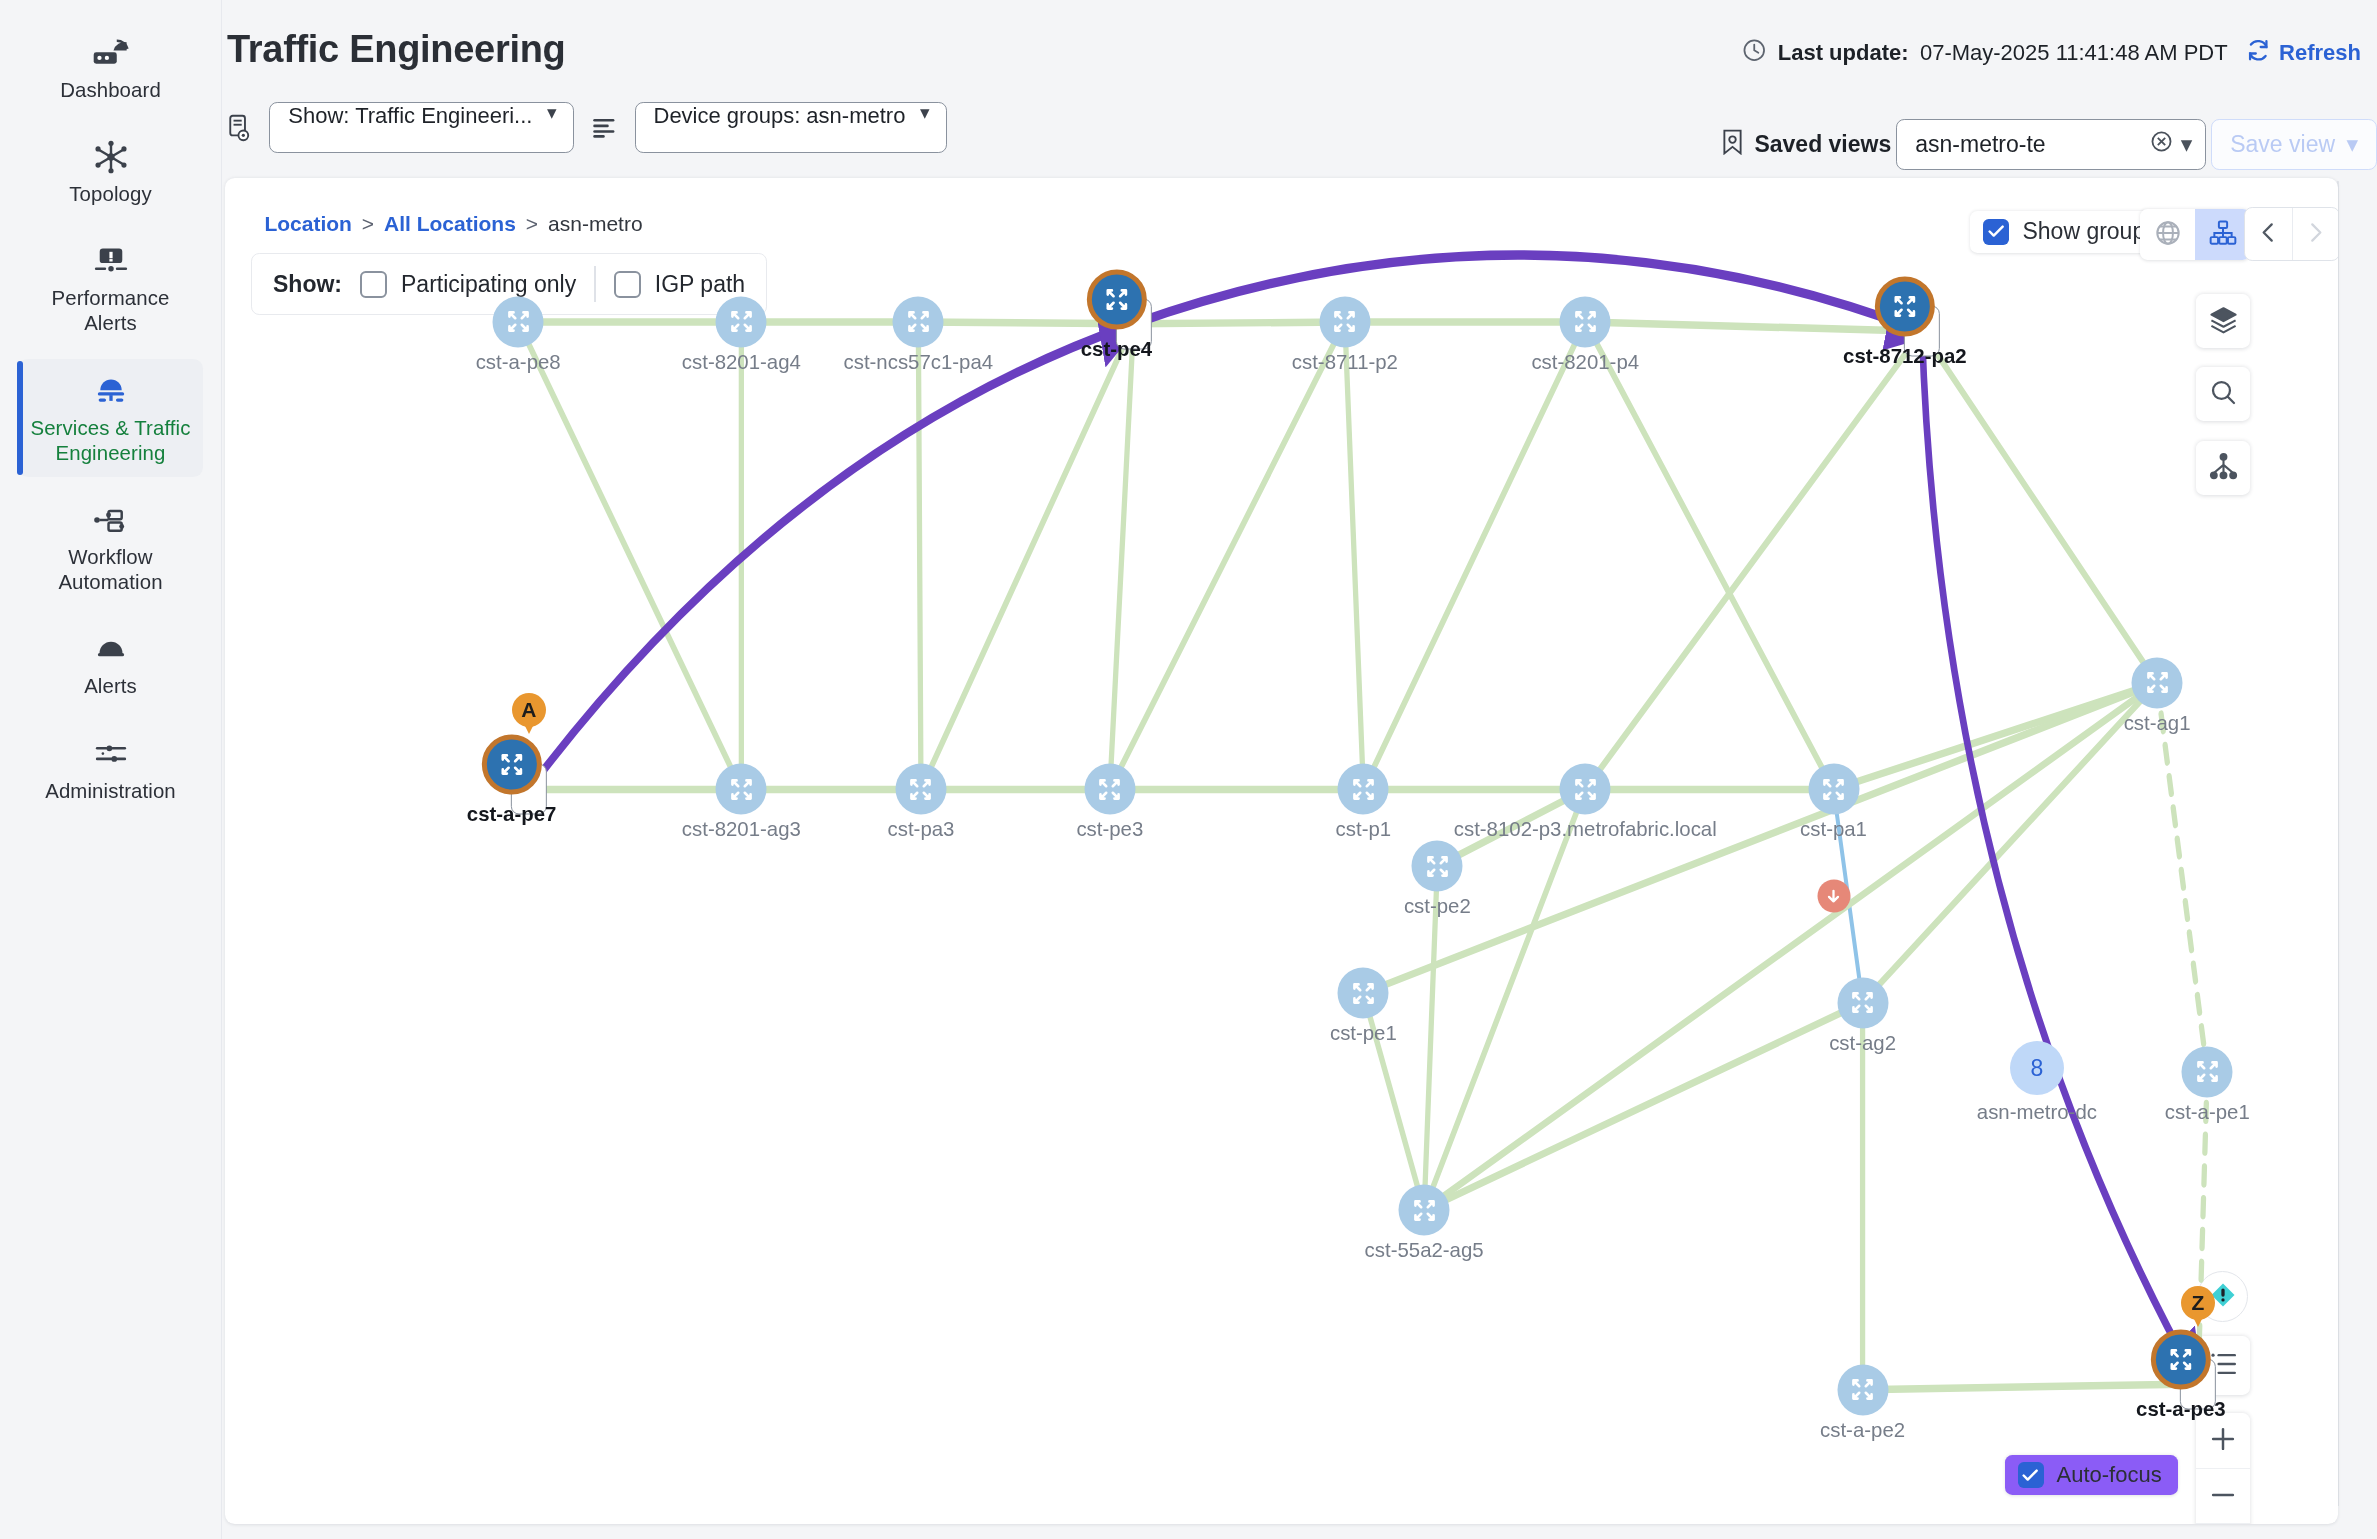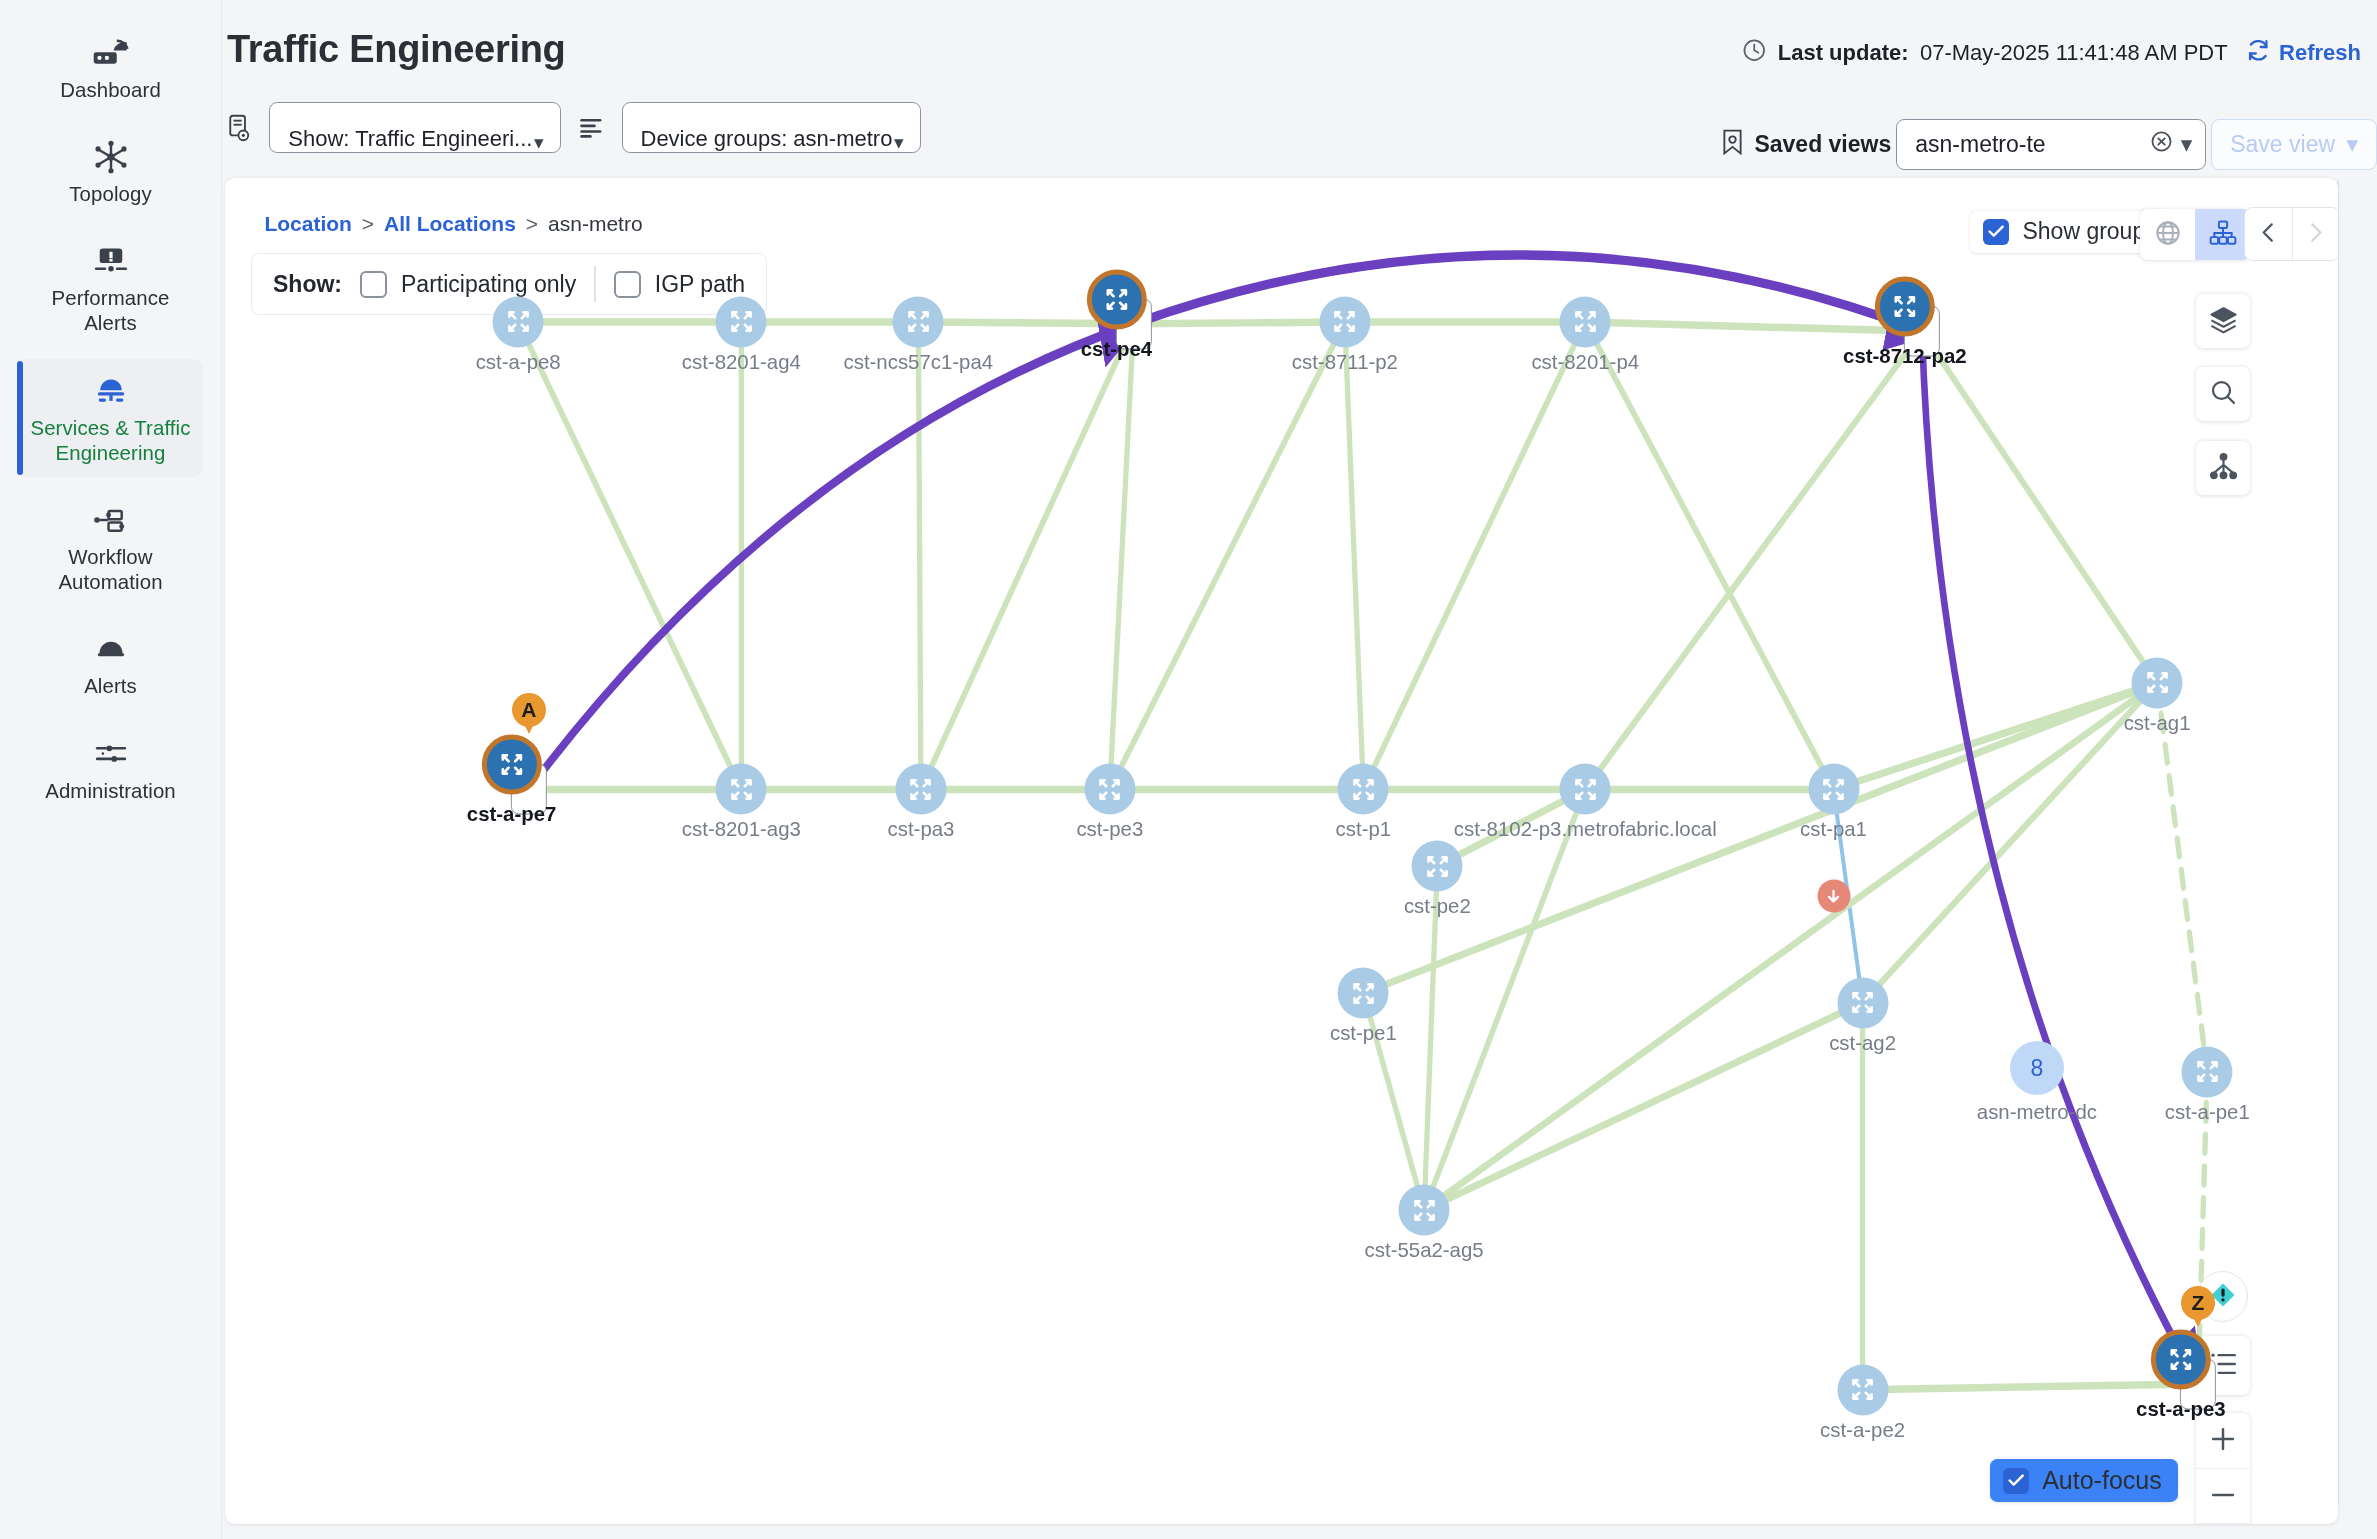--- a/index.html
+++ b/index.html
@@ -35,21 +35,21 @@
   }
   .nav-item.active .nav-label { color: #15803d; }
 
   
   #page-title {
     position: absolute; left: 227px; top: 28px;
     font-size: 38px; font-weight: 700; color: #2b2f36; letter-spacing: -0.3px;
   }
   #toolbar-left { position: absolute; left: 225px; top: 102px; display: flex; align-items: center; gap: 16.3px; }
   .sel {
-    display: flex; align-items: flex-end; 
+    display: flex; align-items: flex-start; gap: 13px;
     height: 51px; padding: 0 16.3px 0 18px;
     background: #fff; border: 1.6px solid #8a929e; border-radius: 8.2px;
     font-size: 22px; color: #1e2228; white-space: nowrap;
     cursor: pointer;
   }
   .sel .chev { color: #3c424c; font-size: 19px; line-height: 1; margin-left: 1.6px; }
   .ghost-ico { display: flex; align-items: center; justify-content: center; width: 28px; }
 
   #toolbar-right { position: absolute; right: 0px; top: 119px; display: flex; align-items: center; gap: 5px; }
   #saved-views-label { display: flex; align-items: center; gap: 10.6px; font-size: 23px; font-weight: 700; color: #1d2127; }
@@ -160,25 +160,25 @@
   }
   #zoom-stack {
     position: absolute; right: 88px; top: 1235px;
     width: 54px; background: #fff; border-radius: 7.3px;
     box-shadow: 0 0.8px 4.1px rgba(20,30,50,.15); overflow: hidden;
   }
   #zoom-stack .zb { height: 55px; display: flex; align-items: center; justify-content: center; cursor: pointer; }
   #zoom-stack .zb + .zb { border-top: 1.6px solid #eef0f3; }
 
   #auto-focus {
-    position: absolute; right: 160px; bottom: 22px;
+    position: absolute; right: 160px; bottom: 29px;
     display: flex; align-items: center; gap: 13px;
-    background: #3b82f6; border-radius: 7.3px; padding: 7.3px 16.3px 7.3px 13px;
+    background: #8b5cf6; border-radius: 7.3px; padding: 7.3px 16.3px 7.3px 13px;
     box-shadow: 0 0.8px 3.3px rgba(20,30,50,.13);
-    font-size: 25px; color: #2b2f36; white-space: nowrap; cursor: pointer;
+    font-size: 22px; color: #2b2f36; white-space: nowrap; cursor: pointer;
   }
 
   
   #graph { position: absolute; left: 0; top: 0; width: 100%; height: 100%; }
   .node { position: absolute; transform: translate(-50%, -50%); cursor: pointer; }
   .node .bubble {
     width: 51px; height: 51px; border-radius: 50%;
     background: #a9cbe6; display: flex; align-items: center; justify-content: center;
     transform: translate(-50%, -50%); position: absolute; left: 0; top: 0;
   }

